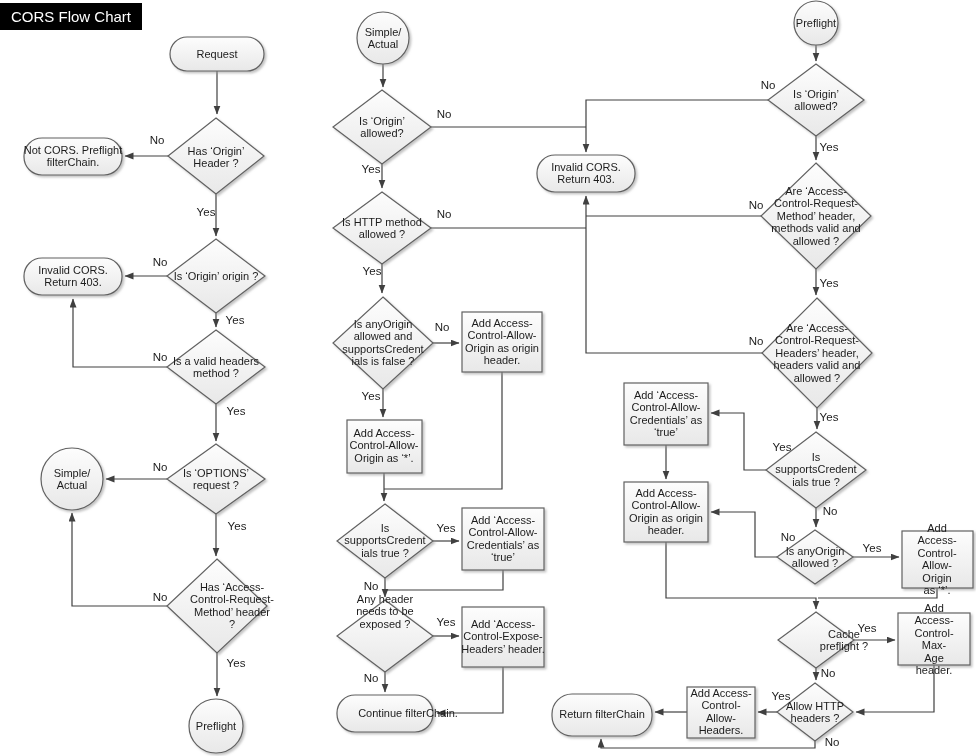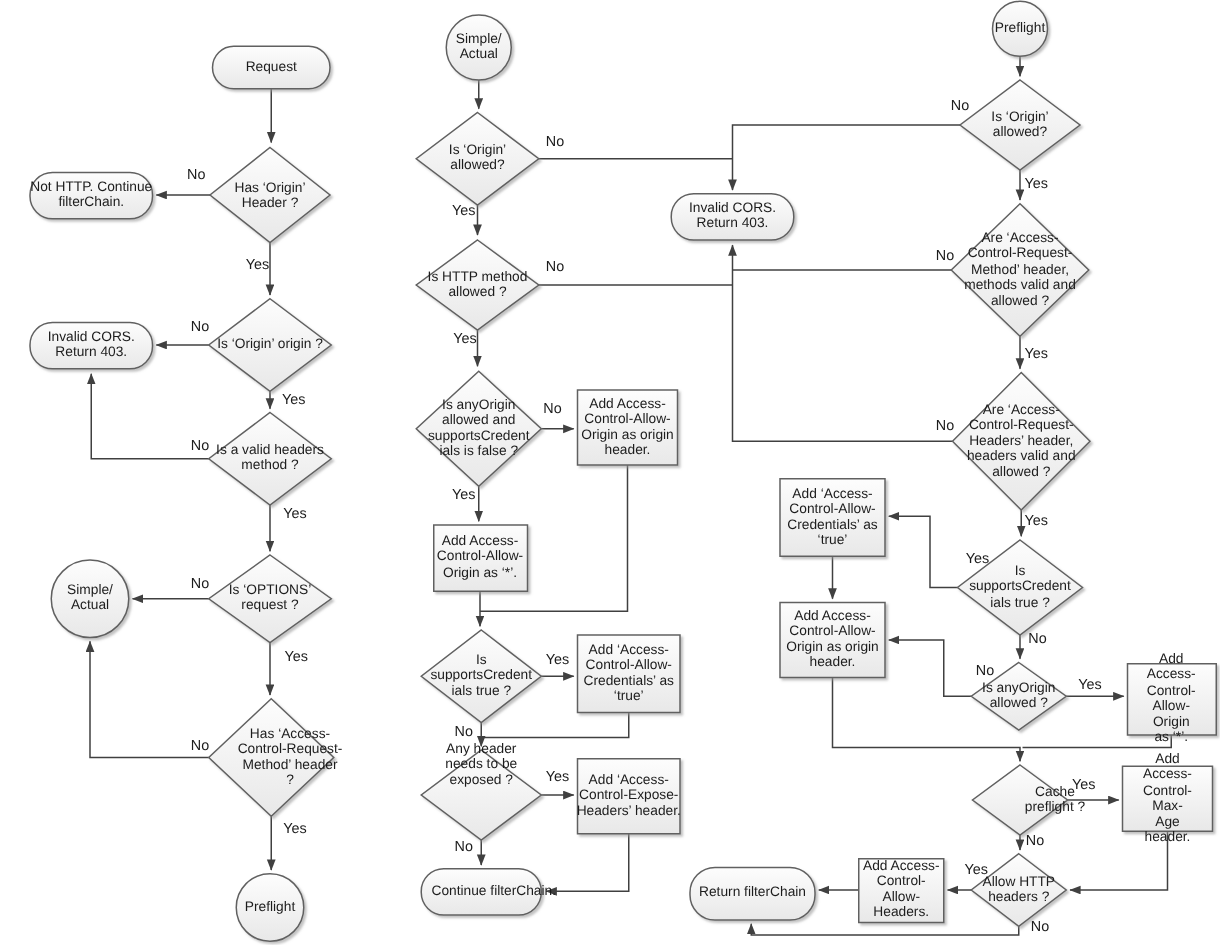--- a/index.html
+++ b/index.html
@@ -123,21 +123,21 @@
       <rect class="shape" x="898" y="613" width="72" height="52"></rect>
       <polygon class="shape" points="815,683 853,712 815,741 777,712"></polygon>
       <rect class="shape" x="687" y="687" width="68" height="51"></rect>
       <rect class="shape" x="552" y="694" width="100" height="42" rx="20"></rect>
     </g>
   </svg>
 
   <div class="lbl" style="left:217px;top:54px">Request</div>
   <div class="lbl" style="left:216px;top:157px">Has ‘Origin’
 Header ?</div>
-  <div class="lbl" style="left:73px;top:156px">Not HTTP. Continue
+  <div class="lbl" style="left:73px;top:156px">Not CORS. Preflight
 filterChain.</div>
   <div class="lbl" style="left:73px;top:276px">Invalid CORS.
 Return 403.</div>
   <div class="lbl" style="left:216px;top:276px">Is ‘Origin’ origin ?</div>
   <div class="lbl" style="left:216px;top:367px">Is a valid headers
 method ?</div>
   <div class="lbl" style="left:72px;top:479px">Simple/
 Actual</div>
   <div class="lbl" style="left:216px;top:479px">Is ‘OPTIONS’
 request ?</div>
@@ -172,21 +172,21 @@
   <div class="lbl" style="left:503px;top:539px">Add ‘Access-
 Control-Allow-
 Credentials’ as
 ‘true’</div>
   <div class="lbl" style="left:385px;top:612px">Any header
 needs to be
 exposed ?</div>
   <div class="lbl" style="left:503px;top:637px">Add ‘Access-
 Control-Expose-
 Headers’ header.</div>
-  <div class="lbl" style="left:395px;top:713px">Continue filterChain.</div>
+  <div class="lbl" style="left:408px;top:713px">Continue filterChain.</div>
 
   <div class="lbl" style="left:816px;top:23px">Preflight</div>
   <div class="lbl" style="left:816px;top:100px">Is ‘Origin’
 allowed?</div>
   <div class="lbl" style="left:816px;top:216px">Are ‘Access-
 Control-Request-
 Method’ header,
 methods valid and
 allowed ?</div>
   <div class="lbl" style="left:817px;top:353px">Are ‘Access-
@@ -253,13 +253,14 @@
   <div class="elbl" style="left:829px;top:417px">Yes</div>
   <div class="elbl" style="left:782px;top:447px">Yes</div>
   <div class="elbl" style="left:830px;top:511px">No</div>
   <div class="elbl" style="left:788px;top:537px">No</div>
   <div class="elbl" style="left:872px;top:548px">Yes</div>
   <div class="elbl" style="left:867px;top:628px">Yes</div>
   <div class="elbl" style="left:828px;top:673px">No</div>
   <div class="elbl" style="left:781px;top:696px">Yes</div>
   <div class="elbl" style="left:832px;top:742px">No</div>
 
+  <div class="title">CORS Flow Chart</div>
 </div>
 
 </body></html>

